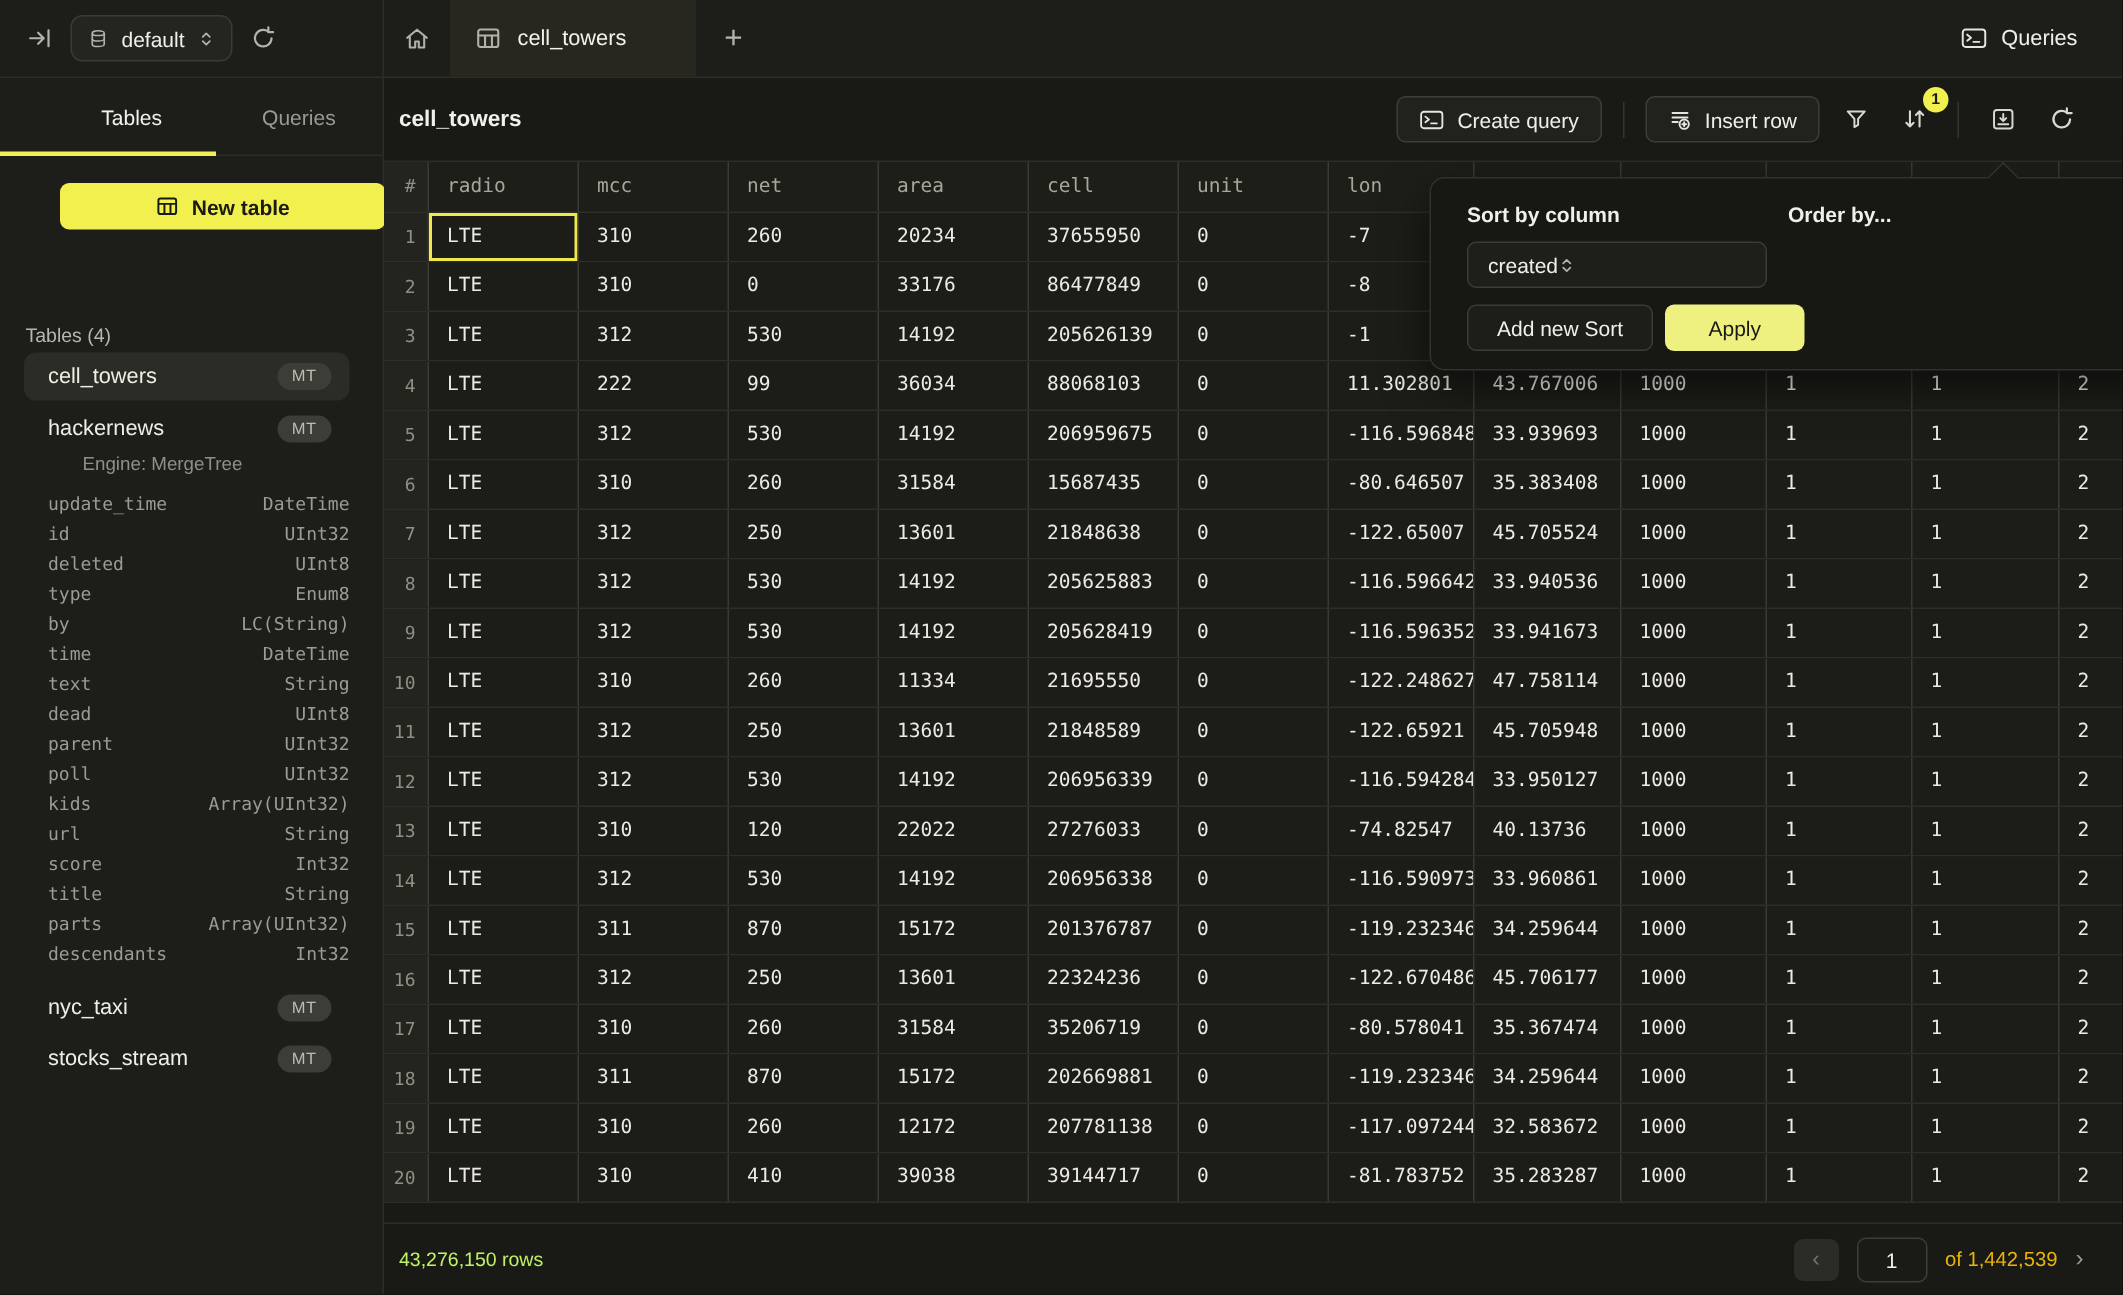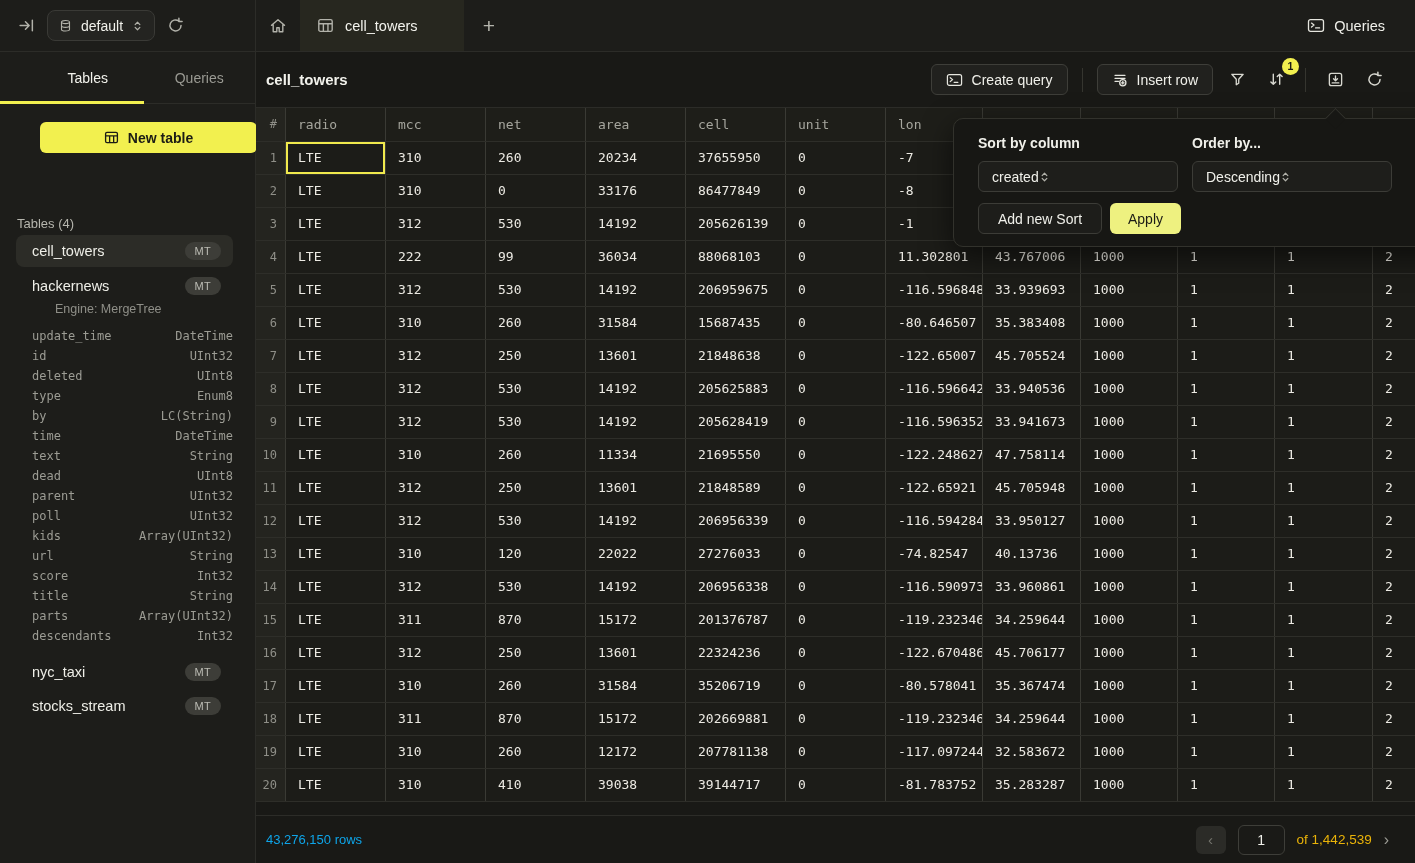--- a/index.html
+++ b/index.html
@@ -86,21 +86,21 @@
     overflow:hidden; white-space:nowrap; color:#eceae3; cursor:default; }
   .trow .cell:last-child { border-right:none; }
   .hrow .cell { color:#a6a69e; line-height:33px; }
   .cell.num { text-align:right; padding:0 8px 0 0; background:#24241f; color:#8f8f88; font-size:12px; }
   .cell.selected { box-shadow:inset 0 0 0 2px var(--sel,#f0e94d); }
 
   
   .footer { position:absolute; left:0; right:0; bottom:0; height:48px;
     border-top:1px solid var(--border,#2c2c28); display:flex; align-items:center;
     padding:0 26px 0 10px; background:var(--bg,#191916); }
-  .rows-count { font-size:13px; color:#0ea5e9; }
+  .rows-count { font-size:13px; color:#bef264; }
   .pager { margin-left:auto; display:flex; align-items:center; gap:12px; }
   .pg-prev { width:30px; height:28px; background:#2b2b27; border:none; border-radius:6px;
     color:#75756e; font-size:15px; cursor:pointer; }
   .pg-input { width:47px; height:30px; background:#1a1a17; border:1px solid #3e3e39;
     border-radius:6px; color:#f0f0ea; font-size:14px; text-align:center;
     font-family:"Liberation Sans",sans-serif; }
   .pg-of { font-size:13.5px; color:#eab308; }
   .pg-next { background:none; border:none; color:#9a9a93; font-size:16px; cursor:pointer; }
 
   
@@ -112,21 +112,21 @@
     transform:rotate(45deg); }
   .pp-label { position:absolute; top:16px; font-size:14px; font-weight:600; color:#f0f0ea; }
   .pp-select { position:absolute; top:42px; width:200px; height:31px; background:#1e1e1b;
     border:1px solid #3c3c37; border-radius:6px; display:flex; align-items:center;
     justify-content:flex-start; padding:0 11px 0 13px; font-size:14px; color:#f0f0ea; cursor:pointer; }
   .pp-close { position:absolute; left:453px; top:42px; width:32px; height:31px; background:none;
     border:none; color:#b6b6ae; font-size:14px; cursor:pointer; }
   .pp-add { position:absolute; left:24px; top:84px; width:124px; height:31px;
     background:#1d1d1a; border:1px solid #3c3c37; border-radius:6px; color:#f0f0ea;
     font-size:14px; font-family:"Liberation Sans",sans-serif; cursor:pointer; }
-  .pp-apply { position:absolute; left:156px; top:84px; width:71px; height:31px;
+  .pp-apply { position:absolute; left:156px; top:84px; width:93px; height:31px;
     background:var(--apply,#eef180); border:none; border-radius:6px; color:#1b1b15;
     font-size:14px; font-weight:500; font-family:"Liberation Sans",sans-serif; cursor:pointer; }
 </style>
 </head>
 <body>
 
 <div id="app">
 
   <div class="topbar">
     <div class="tb-left">
@@ -686,27 +686,19 @@
       <div class="pp-label" style="left:24px">Sort by column</div>
       <div class="pp-label" style="left:238px">Order by...</div>
       <div class="pp-select" style="left:24px">
         <span>created</span>
         <span class="ic">
           <svg width="11" height="14" viewBox="0 0 14 14" fill="none" stroke="currentColor" stroke-width="1.5" stroke-linecap="round" stroke-linejoin="round">
               <path d="M4 5.2 7 2.2l3 3M4 8.8l3 3 3-3"></path>
             </svg>
         </span>
       </div>
-      <div class="pp-select" style="left:238px">
-        <span>Descending</span>
-        <span class="ic">
-          <svg width="11" height="14" viewBox="0 0 14 14" fill="none" stroke="currentColor" stroke-width="1.5" stroke-linecap="round" stroke-linejoin="round">
-              <path d="M4 5.2 7 2.2l3 3M4 8.8l3 3 3-3"></path>
-            </svg>
-        </span>
-      </div>
       <button class="pp-close">×</button>
       <button class="pp-add">Add new Sort</button>
       <button class="pp-apply">Apply</button>
     </div>
 
   </div>
 </div>
 
 </body></html>

